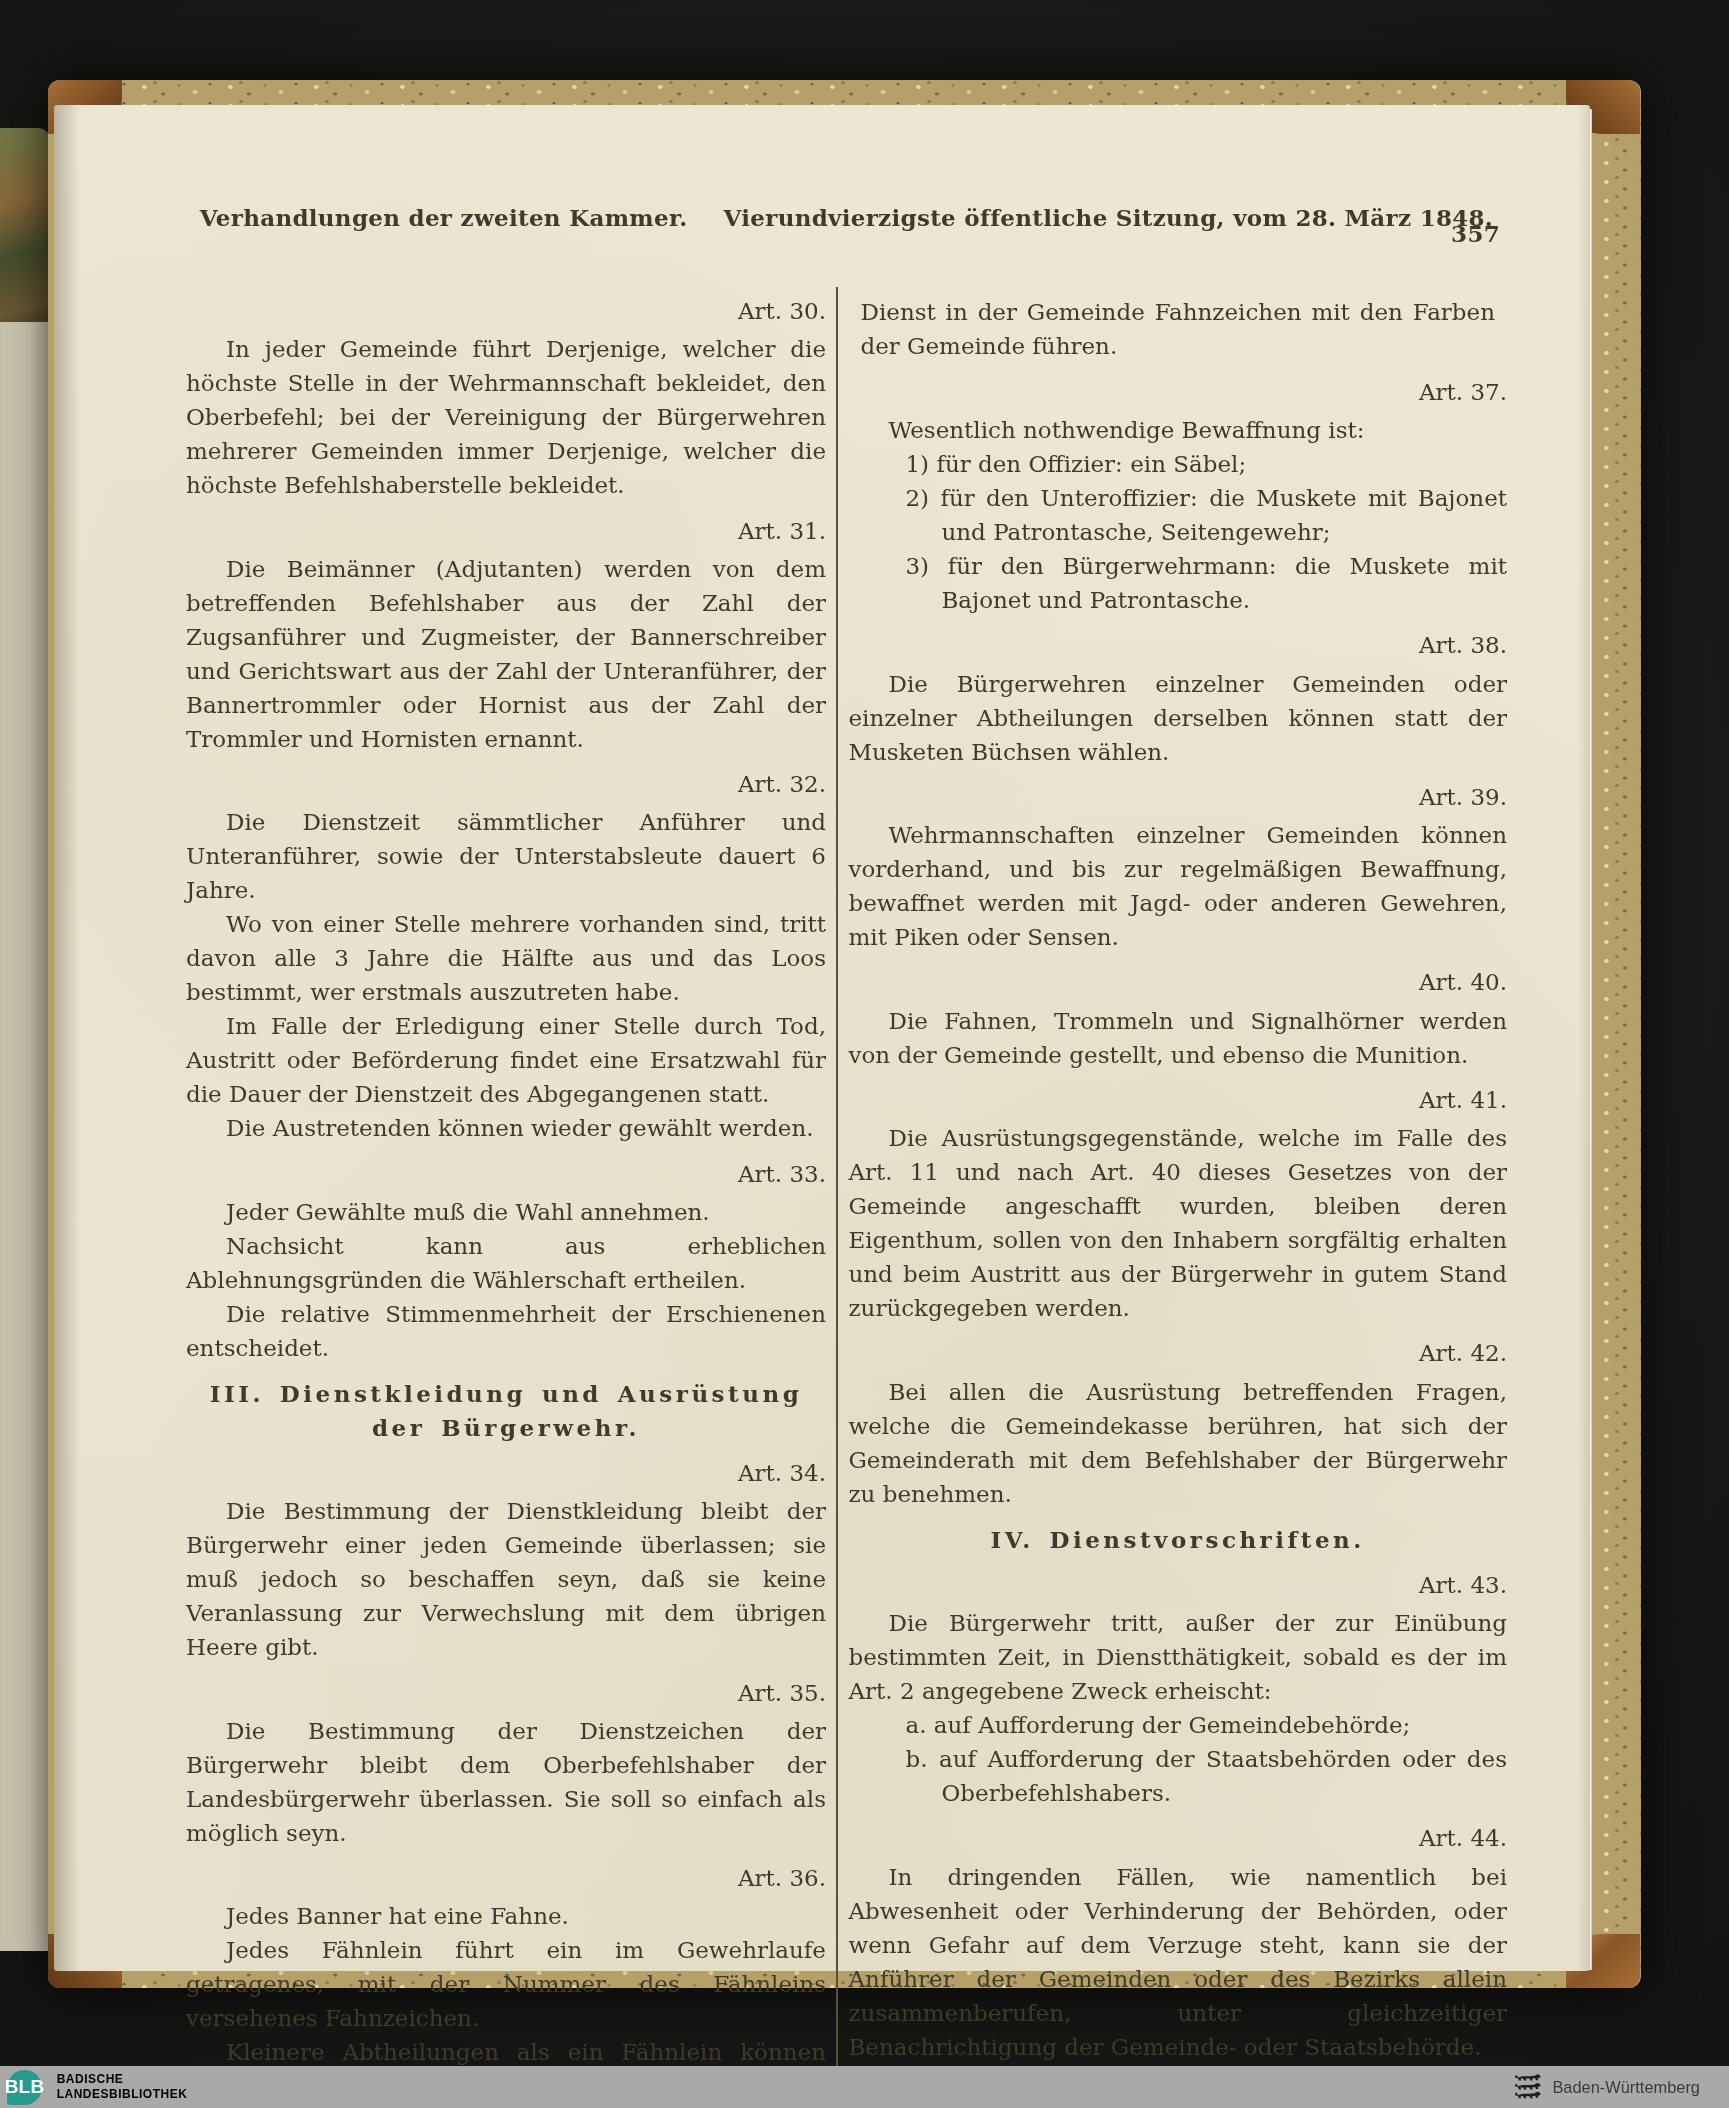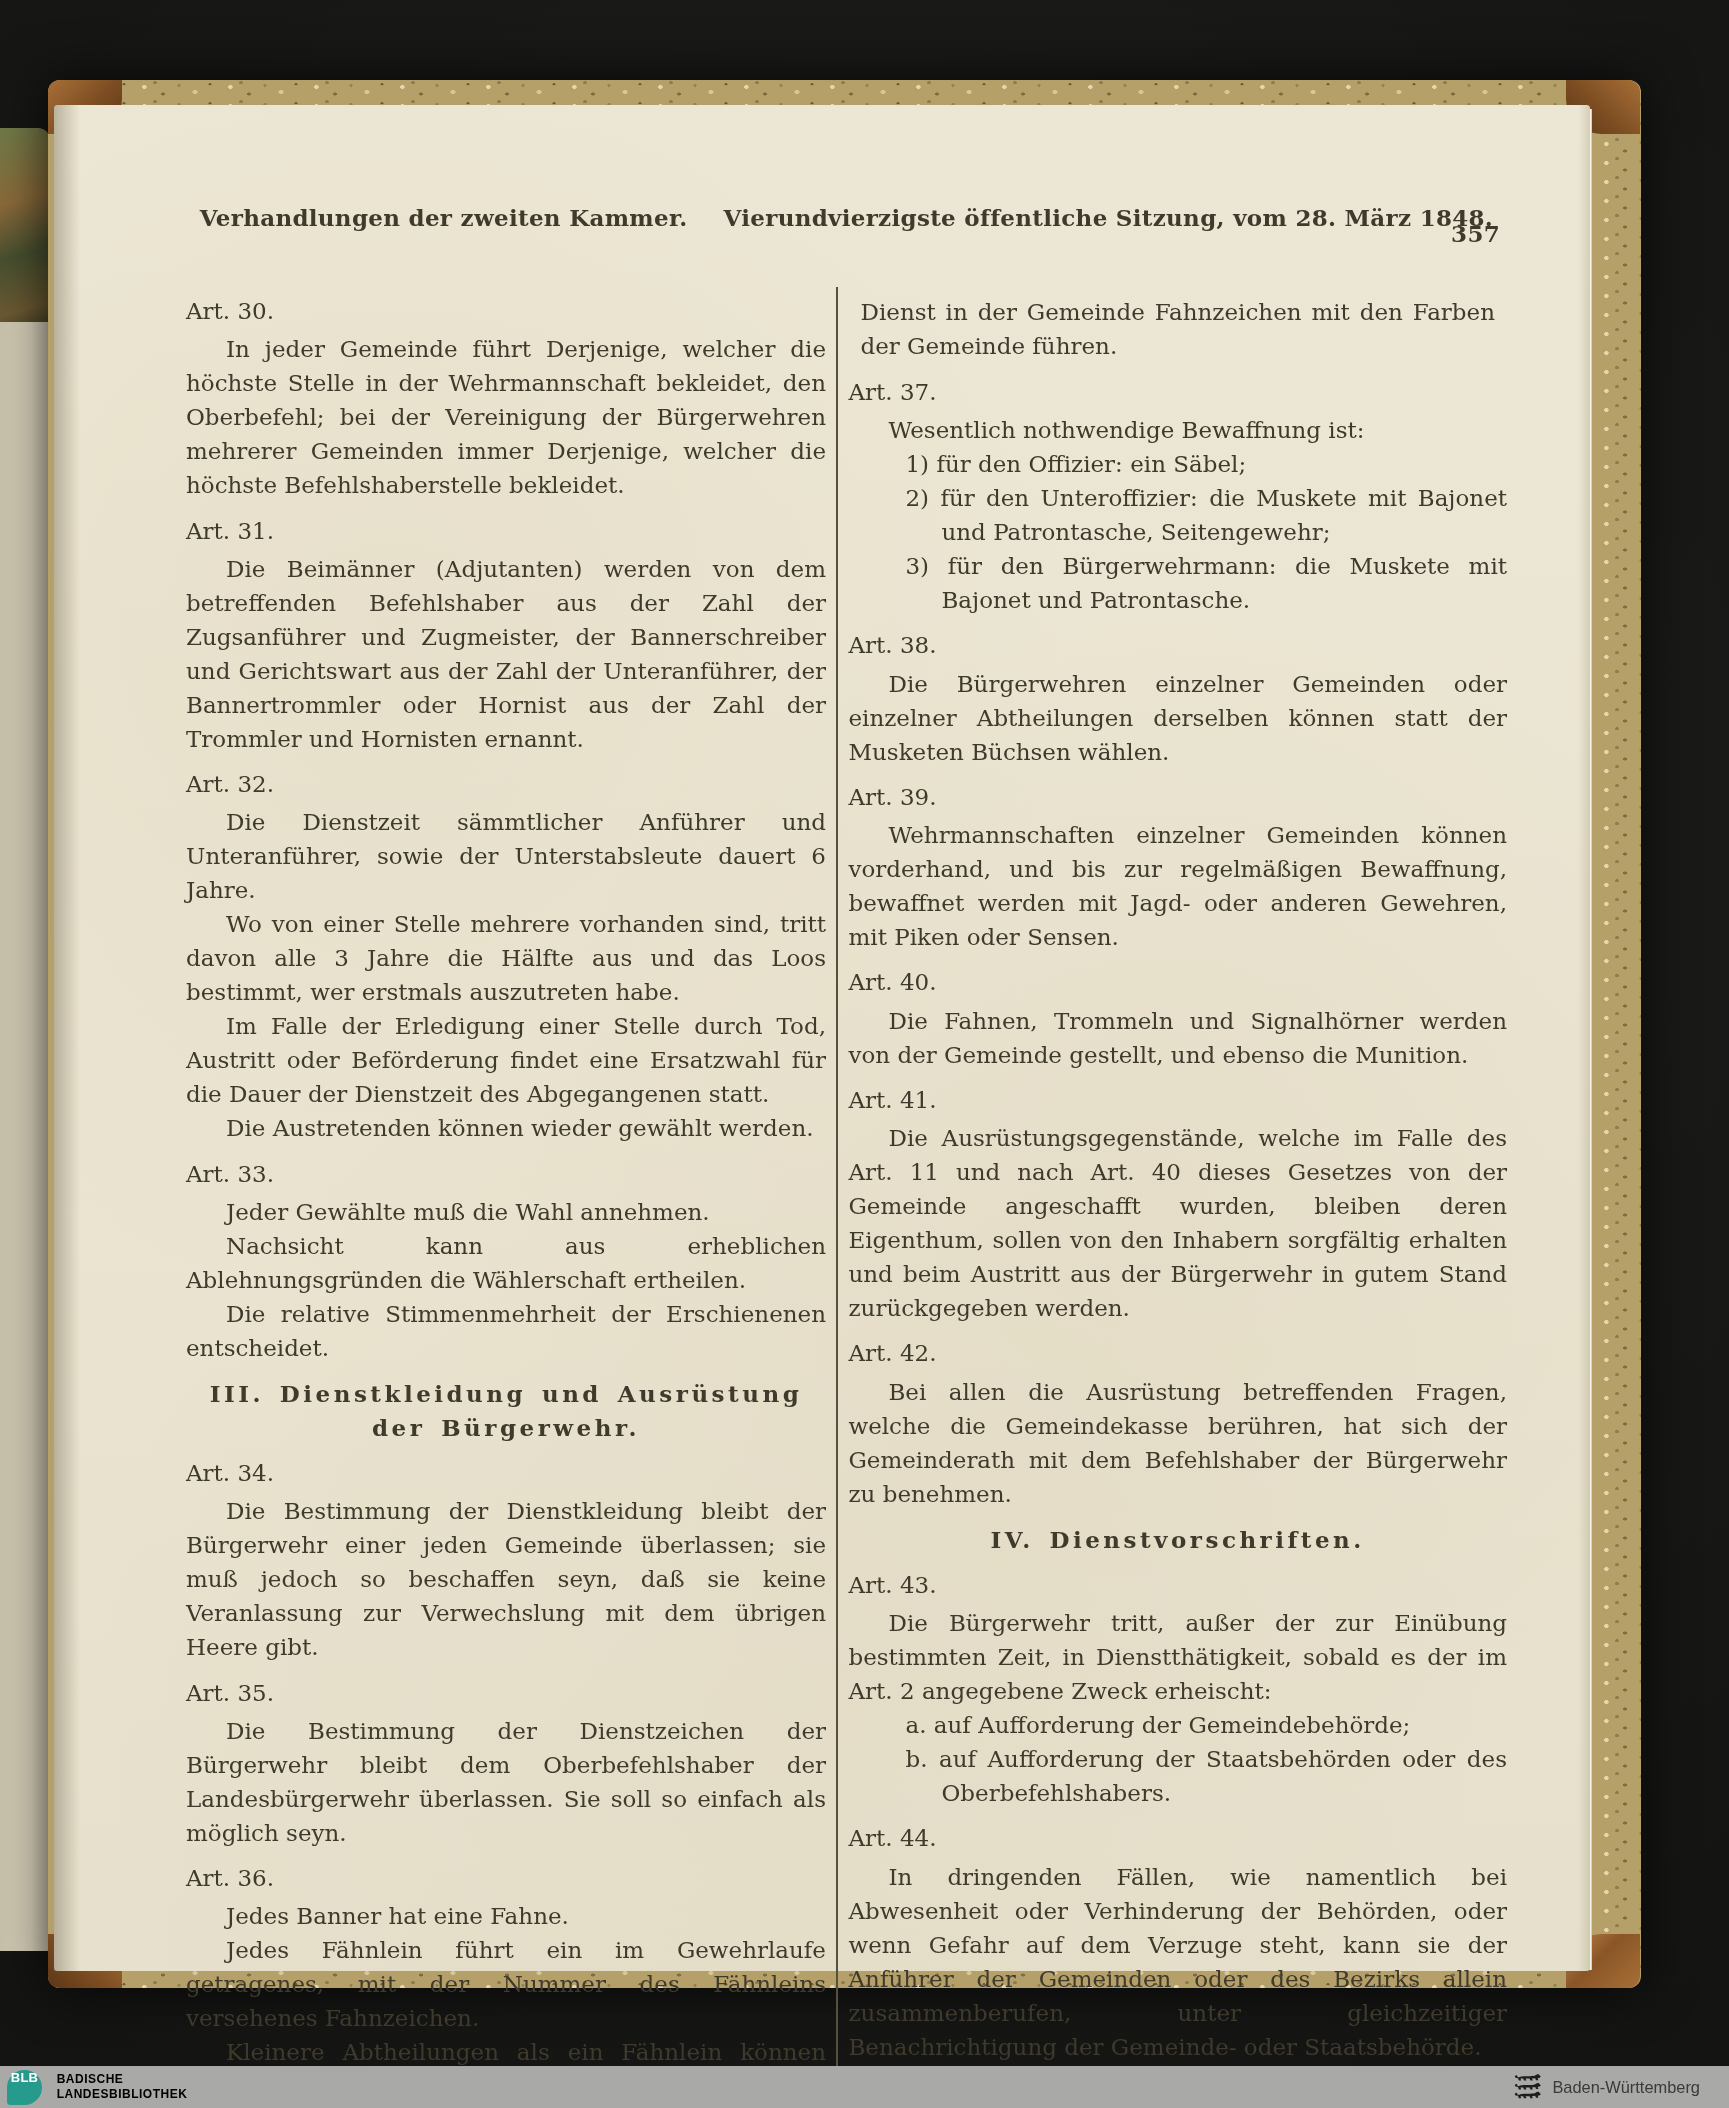--- a/index.html
+++ b/index.html
@@ -59,29 +59,29 @@
   .page-number{position:absolute;right:7px;top:16px;font-weight:600;}
 
   .columns{display:flex;margin-top:50px;}
   .col{font-size:23px;line-height:34px;}
   .col-left{width:640px;}
   .col-right{flex:1;}
   .divider{width:1.7px;background:#56513e;margin:3.5px 10.4px 0 10.4px;}
 
   .blk-p{margin:0;text-indent:40px;text-align:justify;}
   .blk-pc{margin:12px;text-indent:0;text-align:justify;}
-  .blk-art{text-align:left;margin:11.2px 0 4.3px;}
+  .blk-art{text-align:right;margin:11.2px 0 4.3px;}
   .blk-section{text-align:center;letter-spacing:3.5px;word-spacing:4.3px;margin:12px 0 6px;font-weight:600;}
   .blk-item{margin:0;padding-left:93px;text-indent:-36px;text-align:justify;}
 
   
   .footer{position:absolute;left:0;top:2066px;width:1729px;height:42px;background:#a9a9a7;
       display:flex;align-items:center;font-family:"Liberation Sans","DejaVu Sans",sans-serif;}
   .blb-badge{width:35px;height:35px;margin-left:7px;background:#279a8e;border-radius:50% 50% 50% 10%;
-      display:flex;align-items:flex-start;justify-content:center;color:#fff;font-weight:bold;font-size:13px;letter-spacing:0.2px;}
+      display:flex;align-items:center;justify-content:center;color:#fff;font-weight:bold;font-size:19px;letter-spacing:0.2px;}
   .lib-name{margin-left:14.7px;color:#000000;font-weight:bold;font-size:12px;line-height:14.7px;letter-spacing:0.5px;}
   .bw-crest{margin-left:auto;width:28px;height:36px;}
   .state-name{margin-left:10.4px;margin-right:29px;color:#3a3a3a;font-size:16.4px;font-weight:500;}
 </style>
 </head>
 <body>
 
 <div class="stage">
 
   <div class="spine-marble"></div>

